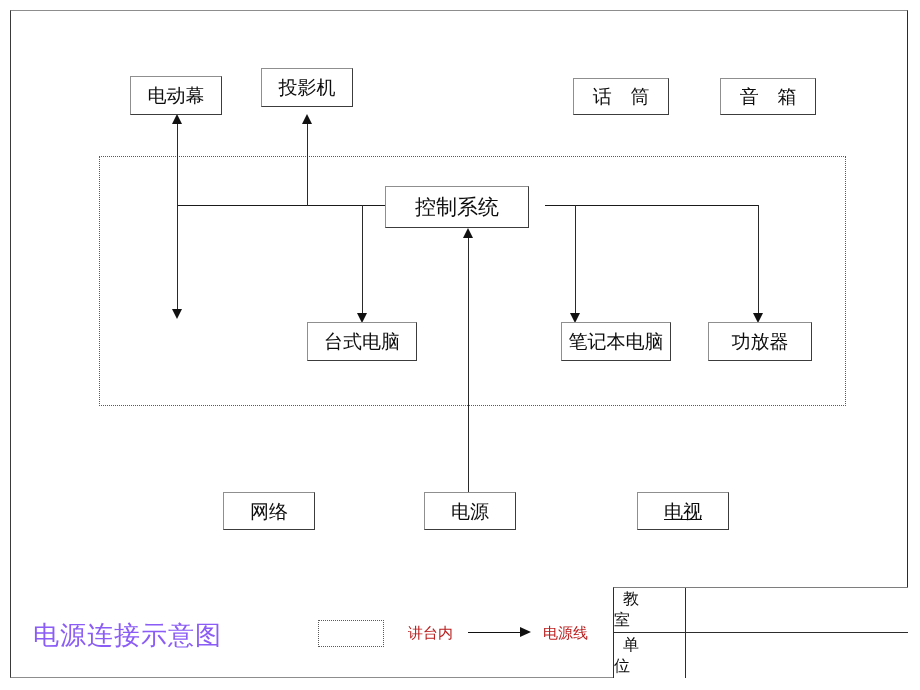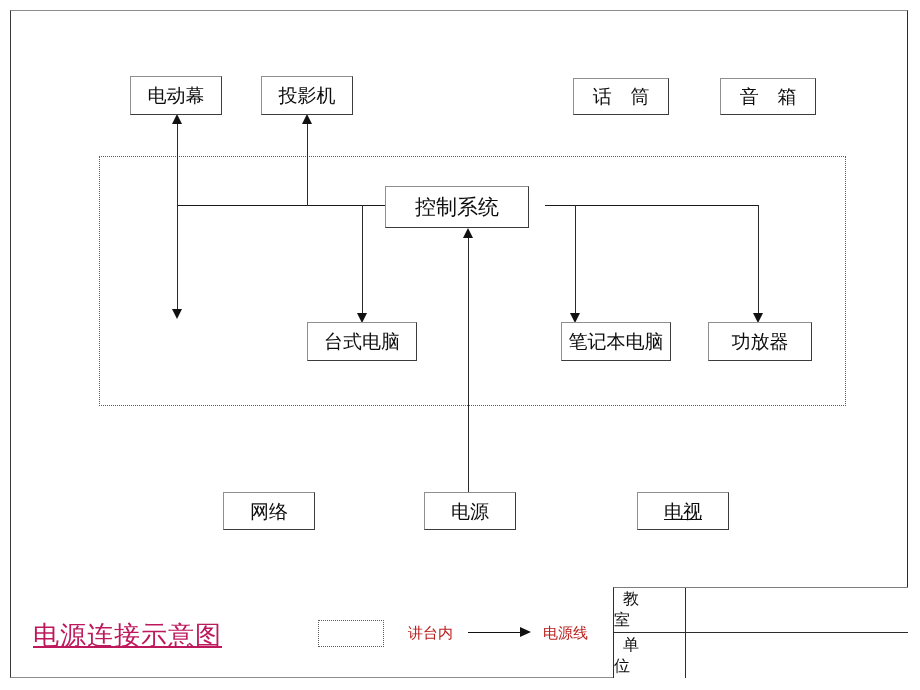--- a/index.html
+++ b/index.html
@@ -78,24 +78,23 @@
     border-right: 5px solid transparent;
   }
   .arrow-up   { border-bottom: 10px solid #111111; }
   .arrow-down { border-top: 10px solid #111111; }
 
   
   .diagram-title {
     position: absolute;
     left: 33px; top: 618px;
     font-size: 26px;
-    color: #be185d;
+    color: #8b5cf6;
     letter-spacing: 1px;
     white-space: nowrap;
-    text-decoration: underline;
   }
   .legend-swatch {
     position: absolute;
     left: 318px; top: 620px;
     width: 66px; height: 27px;
     border: 1px dotted #5a5a5a;
     background: #ffffff;
   }
   .legend-label {
     position: absolute;
@@ -193,21 +192,21 @@
   <div class="vline" style="left:758px; top:205px; height:110px;"></div>
   <div class="arrow-down" style="left:753px; top:313px;"></div>
 
   <div class="vline" style="left:468px; top:236px; height:256px;"></div>
   <div class="arrow-up" style="left:463px; top:228px;"></div>
 
   <div class="node" style="left:130px; top:76px; width:92px; height:39px;">
     <span>电动幕</span>
   </div>
 
-  <div class="node" style="left:261px; top:76px; width:92px; height:39px;">
+  <div class="node" style="left:261px; top:68px; width:92px; height:39px;">
     <span>投影机</span>
   </div>
 
   <div class="node spaced" style="left:573px; top:78px; width:96px; height:37px;">
     <span>话 筒</span>
   </div>
 
   <div class="node spaced" style="left:720px; top:78px; width:96px; height:37px;">
     <span>音 箱</span>
   </div>

